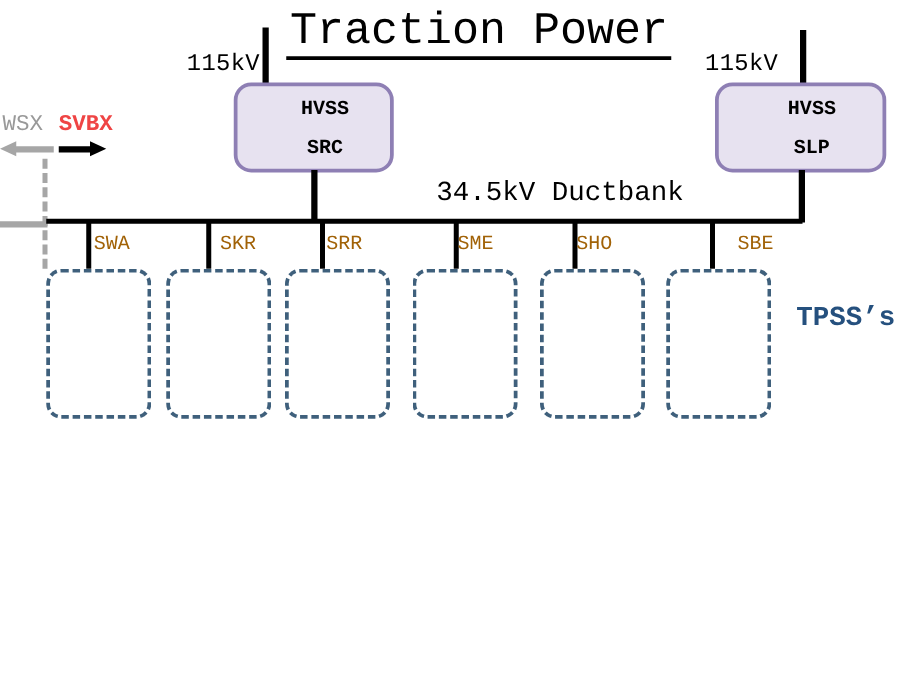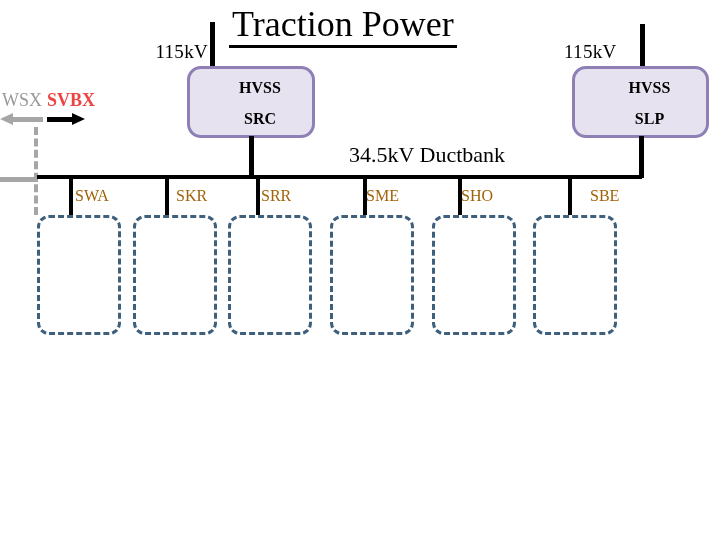--- a/index.html
+++ b/index.html
@@ -1,18 +1,18 @@
 <!DOCTYPE html>
 <html><head>
 <meta charset="utf-8">
 <style>
   html,body{margin:0;padding:0;background:#fff;}
   .canvas{
     position:relative;width:720px;height:412px;background:#ffffff;
-    font-family:Liberation Serif, serif;color:#000;overflow:hidden;
+    font-family:Liberation Mono, monospace;color:#000;overflow:hidden;
   }
   .abs{position:absolute;}
 
   
   .title{
     top:6px;left:229px;font-size:36px;font-weight:400;color:#000;
     border-bottom:3px solid #000;padding:0 3px 1px 3px;line-height:1.05;
   }
 
   
@@ -126,14 +126,15 @@
   <div class="abs sub-label l5">SHO</div>
   <div class="abs sub-label l6">SBE</div>
 
   <div class="abs sub-box b1"></div>
   <div class="abs sub-box b2"></div>
   <div class="abs sub-box b3"></div>
   <div class="abs sub-box b4"></div>
   <div class="abs sub-box b5"></div>
   <div class="abs sub-box b6"></div>
 
+  <div class="abs tpss">TPSS’s</div>
 
 </div>
 
 </body></html>

